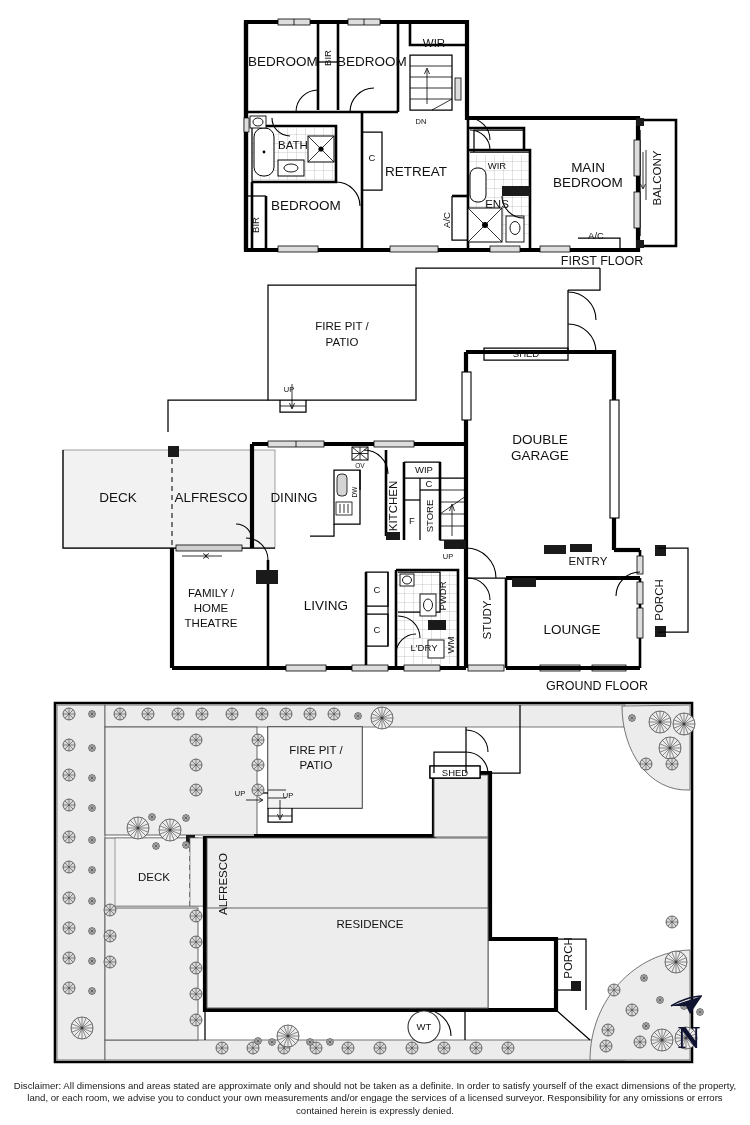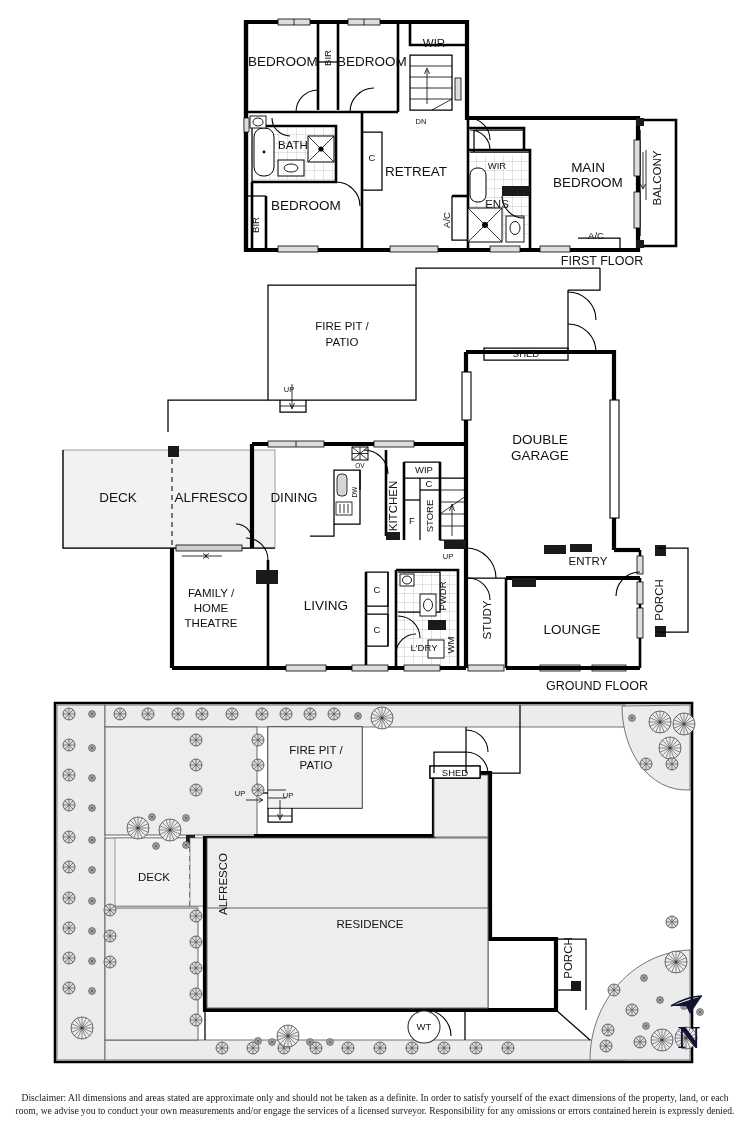--- a/index.html
+++ b/index.html
@@ -37,21 +37,21 @@
   .swing      { stroke:#000; stroke-width:1.1; fill:none; }
   .blk        { fill:#1a1a1a; stroke:none; }
   .fillgrey2  { fill:#ededed; stroke:#555; stroke-width:0.9; }
   .fillgrey3  { fill:#f2f2f2; stroke:#777; stroke-width:0.7; }
   .gardenfill { fill:#ececec; stroke:#555; stroke-width:0.8; }
 
   #disclaimer {
     position: absolute;
     left: 0; right: 0; bottom: 8px;
     text-align: center;
-    font-family: Liberation Serif, serif;
+    font-family: Liberation Sans, sans-serif;
     font-size: 9.6px;
     line-height: 1.28;
     color: #1a1a1a;
     padding: 0 12px;
   }
   .north-n {
     font-family: "Liberation Serif", serif;
     font-size: 31px;
     font-weight: 700;
     fill: #101430;

